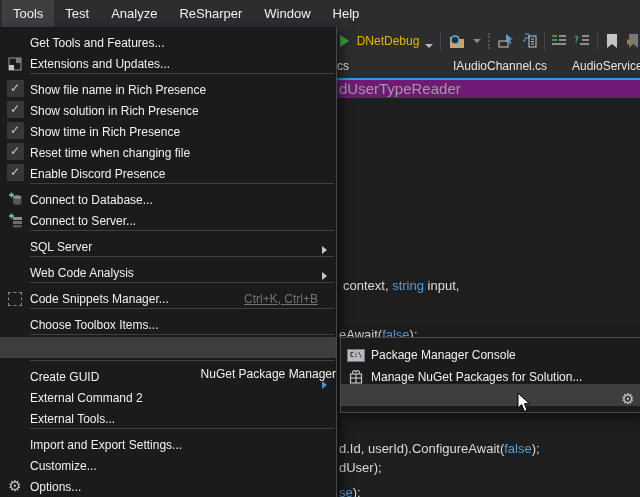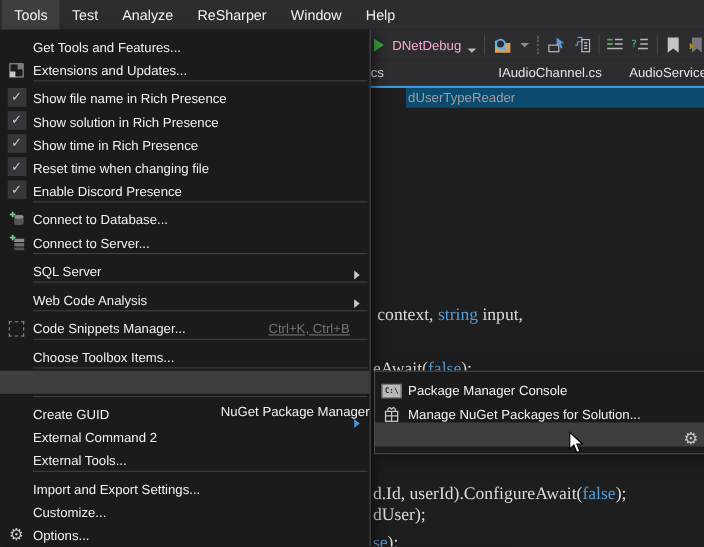--- a/index.html
+++ b/index.html
@@ -6,33 +6,33 @@
   #root{position:relative;width:640px;height:497px;overflow:hidden;background:#1e1e1e;
         font-family:"Liberation Sans",sans-serif;font-size:12px;color:#f1f1f1;
         -webkit-font-smoothing:antialiased;}
   
   .menubar{position:absolute;top:0;left:0;right:0;height:27px;background:#2d2d30;display:flex;padding-left:2px;z-index:5;}
   .mb-item{padding:0 11px;line-height:27px;font-size:13px;color:#f1f1f1;cursor:default;}
   .mb-item.active{background:#3e3e40;}
   
   .toolbar{position:absolute;top:27px;left:0;right:0;height:28px;background:#2d2d30;display:flex;align-items:center;gap:7px;padding-left:339px;z-index:1;}
   .play-tri{width:0;height:0;border-top:6px solid transparent;border-bottom:6px solid transparent;border-left:9px solid #3da63d;}
-  .cfg{display:flex;align-items:flex-end;gap:6px;color:#f9a8d4;font-size:12px;}
+  .cfg{display:flex;align-items:flex-end;gap:6px;color:#eab308;font-size:12px;}
   .caret-down{width:0;height:0;border-left:4px solid transparent;border-right:4px solid transparent;border-top:4px solid #b8b8b8;}
   .vsep{width:1px;height:18px;background:#46464a;}
   .dotsep{width:2px;height:16px;border-left:2px dotted #55555c;}
   .tbtn{display:flex;align-items:center;justify-content:center;width:20px;height:22px;}
   
   .tabbar{position:absolute;top:55px;left:0;right:0;height:23px;background:#2d2d30;z-index:1;}
   .tab{position:absolute;top:0;height:23px;line-height:23px;font-size:12px;color:#e4e4e4;}
   .tab-underline{position:absolute;top:78px;left:0;right:0;height:2px;background:#3a96dd;z-index:1;}
   
-  .breadcrumb{position:absolute;top:80px;left:337px;right:0;height:18px;background:#0c4a6e;line-height:18px;color:#9d9da2;font-size:12px;padding-left:2px;z-index:1;margin-left:32px;}
-  
-  .code{position:absolute;font-family:Liberation Serif, serif;font-size:16px;color:#dcdcdc;white-space:pre;z-index:2;}
+  .breadcrumb{position:absolute;top:80px;left:337px;right:0;height:18px;background:#701a75;line-height:18px;color:#9d9da2;font-size:15px;padding-left:2px;z-index:1;}
+  
+  .code{position:absolute;font-family:Liberation Sans, sans-serif;font-size:13px;color:#dcdcdc;white-space:pre;z-index:2;}
   .kw{color:#569cd6;}
   
   .menu{position:absolute;top:27px;left:0;width:337px;height:470px;background:#1b1b1c;border-right:1px solid #49494d;
         box-shadow:5px 4px 10px rgba(0,0,0,.5);padding-top:2px;box-sizing:border-box;z-index:10;}
   .mi{height:21px;display:flex;align-items:flex-end;cursor:default;}
   .mi.hl{background:#3e3e40;flex-direction:column;}
   .mi .ic{width:30px;flex:0 0 30px;display:flex;align-items:center;justify-content:center;}
   .mi .lbl{flex:0 1 auto;color:#f1f1f1;font-size:12px;white-space:nowrap;}
   .mi .shortcut{margin-left:auto;padding-right:18px;color:#737373;font-size:12px;text-decoration:underline;}
   .mi .sub-arrow{margin-left:auto;margin-right:9px;width:0;height:0;border-top:4px solid transparent;border-bottom:4px solid transparent;border-left:5px solid #c8c8c8;}

